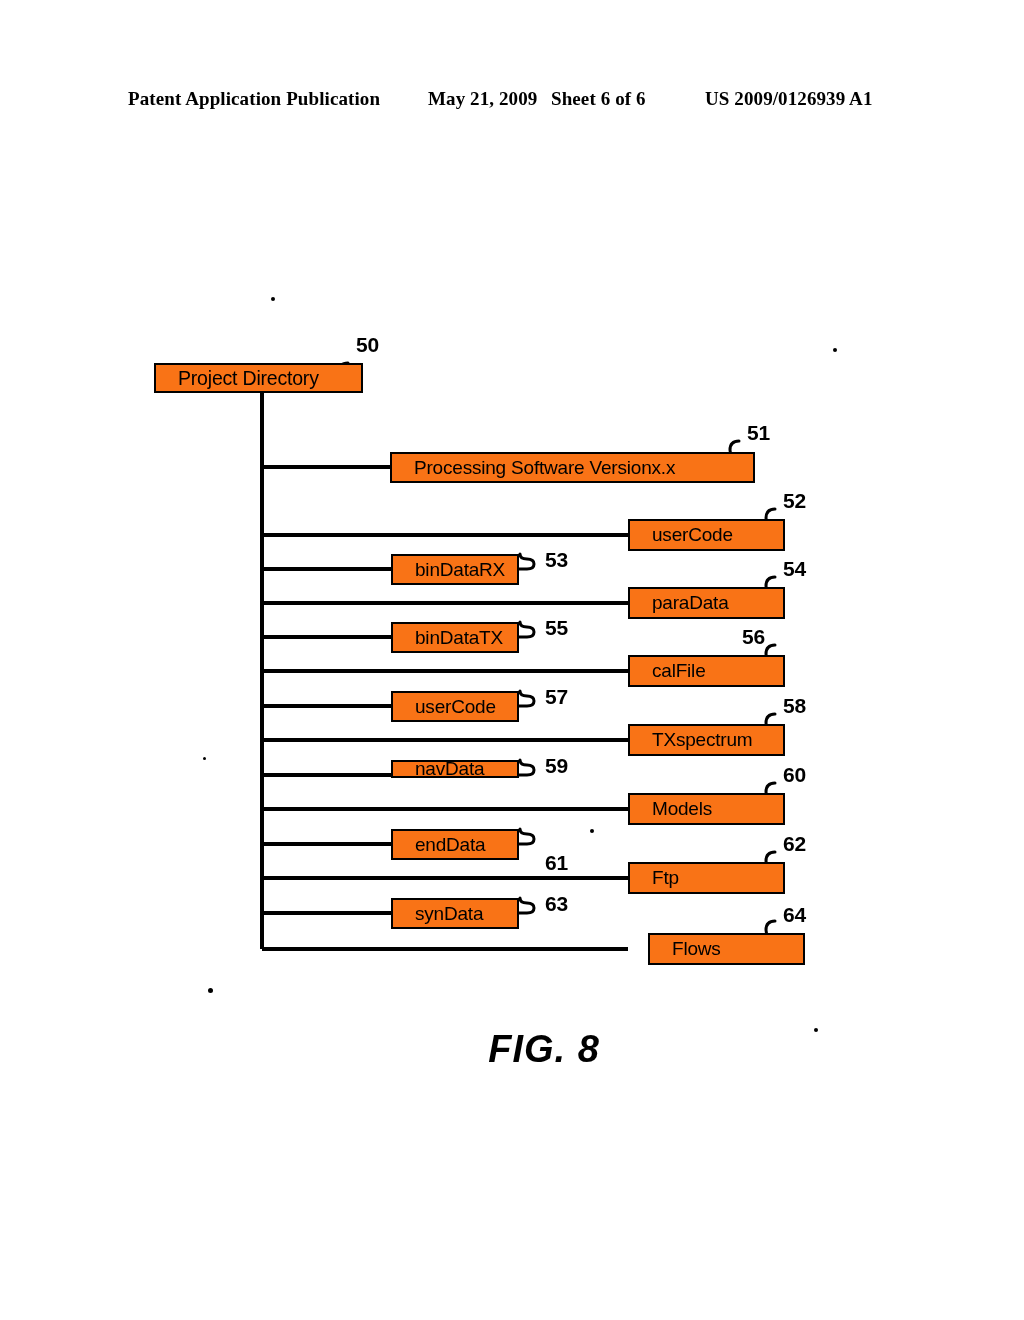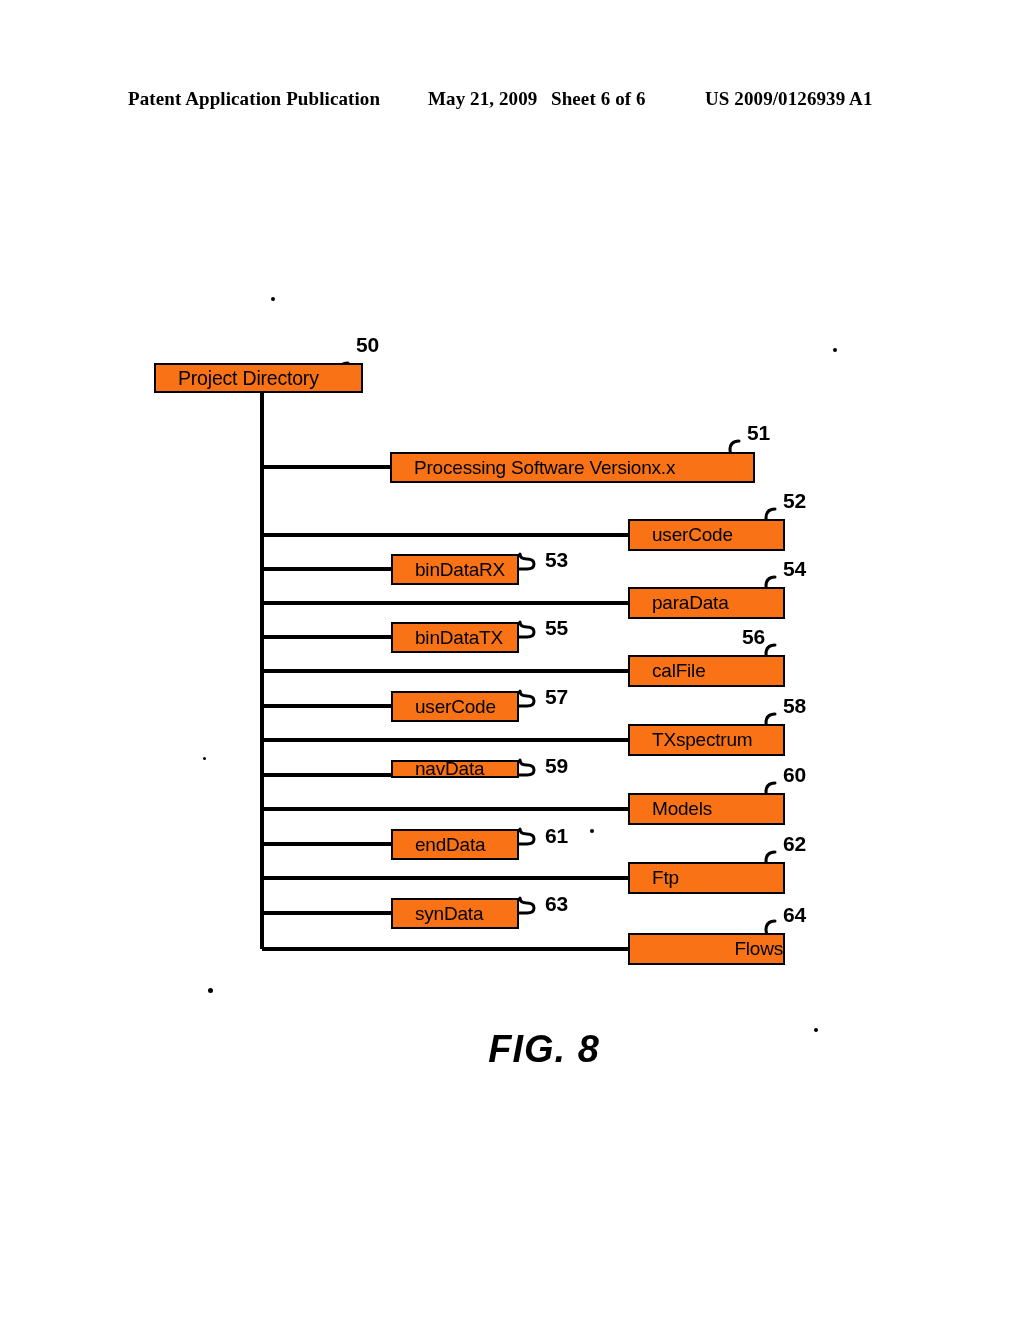--- a/index.html
+++ b/index.html
@@ -198,21 +198,21 @@
   <div class="node" style="left:628px; top:793px; width:157px; height:32px;">
     <span>Models</span>
   </div>
   <div class="refnum" style="left:783px; top:763px;">60</div>
 
   <div class="node" style="left:628px; top:862px; width:157px; height:32px;">
     <span>Ftp</span>
   </div>
   <div class="refnum" style="left:783px; top:832px;">62</div>
 
-  <div class="node" style="left:628px; top:933px; width:157px; height:32px;justify-content:flex-end;">
+  <div class="node" style="left:648px; top:933px; width:157px; height:32px;">
     <span>Flows</span>
   </div>
   <div class="refnum" style="left:783px; top:903px;">64</div>
 
   <div class="node" style="left:391px; top:554px; width:128px; height:31px;text-align:center;">
     <span>binDataRX</span>
   </div>
   <div class="refnum" style="left:545px; top:548px;">53</div>
 
   <div class="node" style="left:391px; top:622px; width:128px; height:31px;">
@@ -226,21 +226,21 @@
   <div class="refnum" style="left:545px; top:685px;">57</div>
 
   <div class="node" style="left:391px; top:760px; width:128px; height:18px;">
     <span>navData</span>
   </div>
   <div class="refnum" style="left:545px; top:754px;">59</div>
 
   <div class="node" style="left:391px; top:829px; width:128px; height:31px;">
     <span>endData</span>
   </div>
-  <div class="refnum" style="left:545px; top:824px;">61</div>
+  <div class="refnum" style="left:545px; top:851px;">61</div>
 
   <div class="node" style="left:391px; top:898px; width:128px; height:31px;">
     <span>synData</span>
   </div>
   <div class="refnum" style="left:545px; top:892px;">63</div>
 
   <div class="speck" style="left:208px; top:988px; width:5px; height:5px;"></div>
   <div class="speck" style="left:814px; top:1028px; width:4px; height:4px;"></div>
   <div class="speck" style="left:271px; top:297px; width:4px; height:4px;"></div>
   <div class="speck" style="left:833px; top:348px; width:4px; height:4px;"></div>

